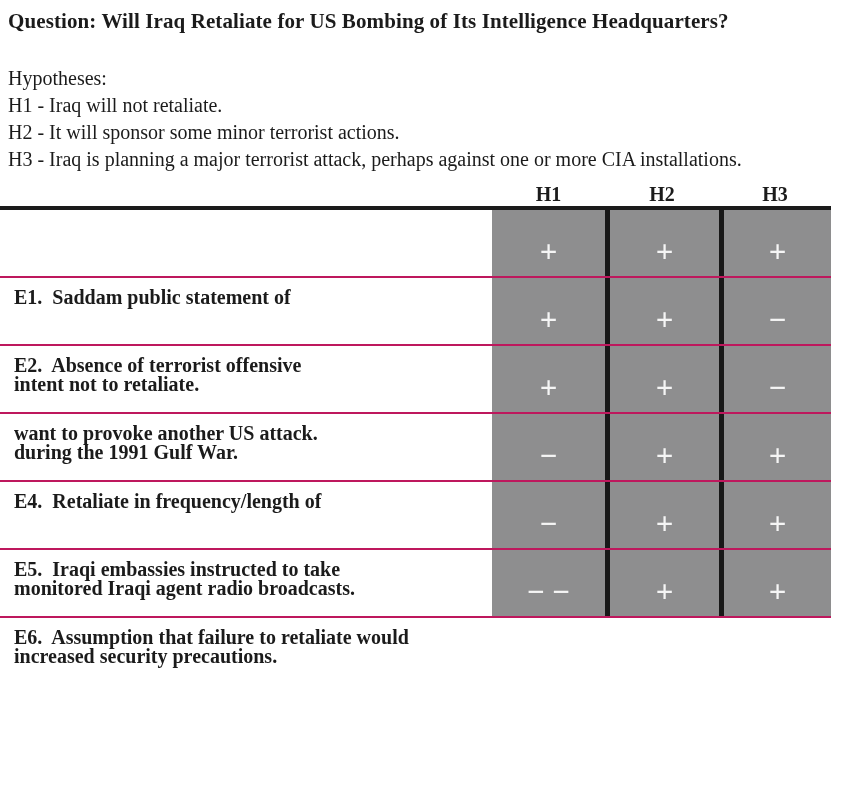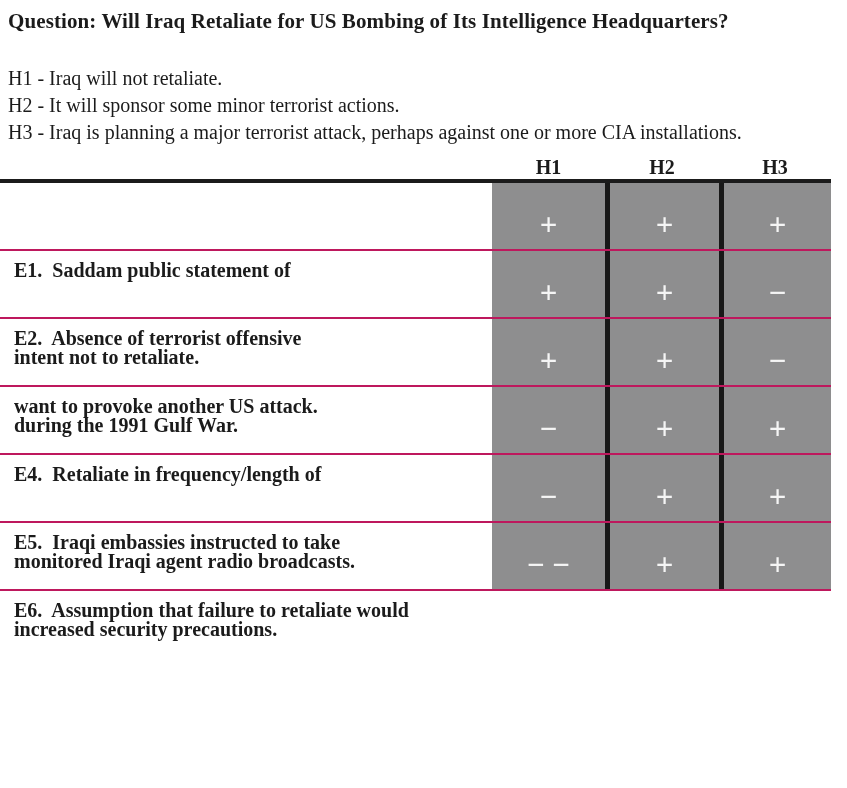--- a/index.html
+++ b/index.html
@@ -58,20 +58,21 @@
   }
 </style>
 </head>
 <body>
 
 <div class="page">
 
   <div class="title">Question: Will Iraq Retaliate for US Bombing of Its Intelligence Headquarters?</div>
 
   <div class="hypotheses">
+    <div>Hypotheses:</div>
     <div>H1 - Iraq will not retaliate.</div>
     <div>H2 - It will sponsor some minor terrorist actions.</div>
     <div>H3 - Iraq is planning a major terrorist attack, perhaps against one or more CIA installations.</div>
   </div>
 
   <div class="headers">
     <div class="spacer"></div>
     <div class="hcell hc0">H1</div>
     <div class="hcell hc1">H2</div>
     <div class="hcell hc2">H3</div>

